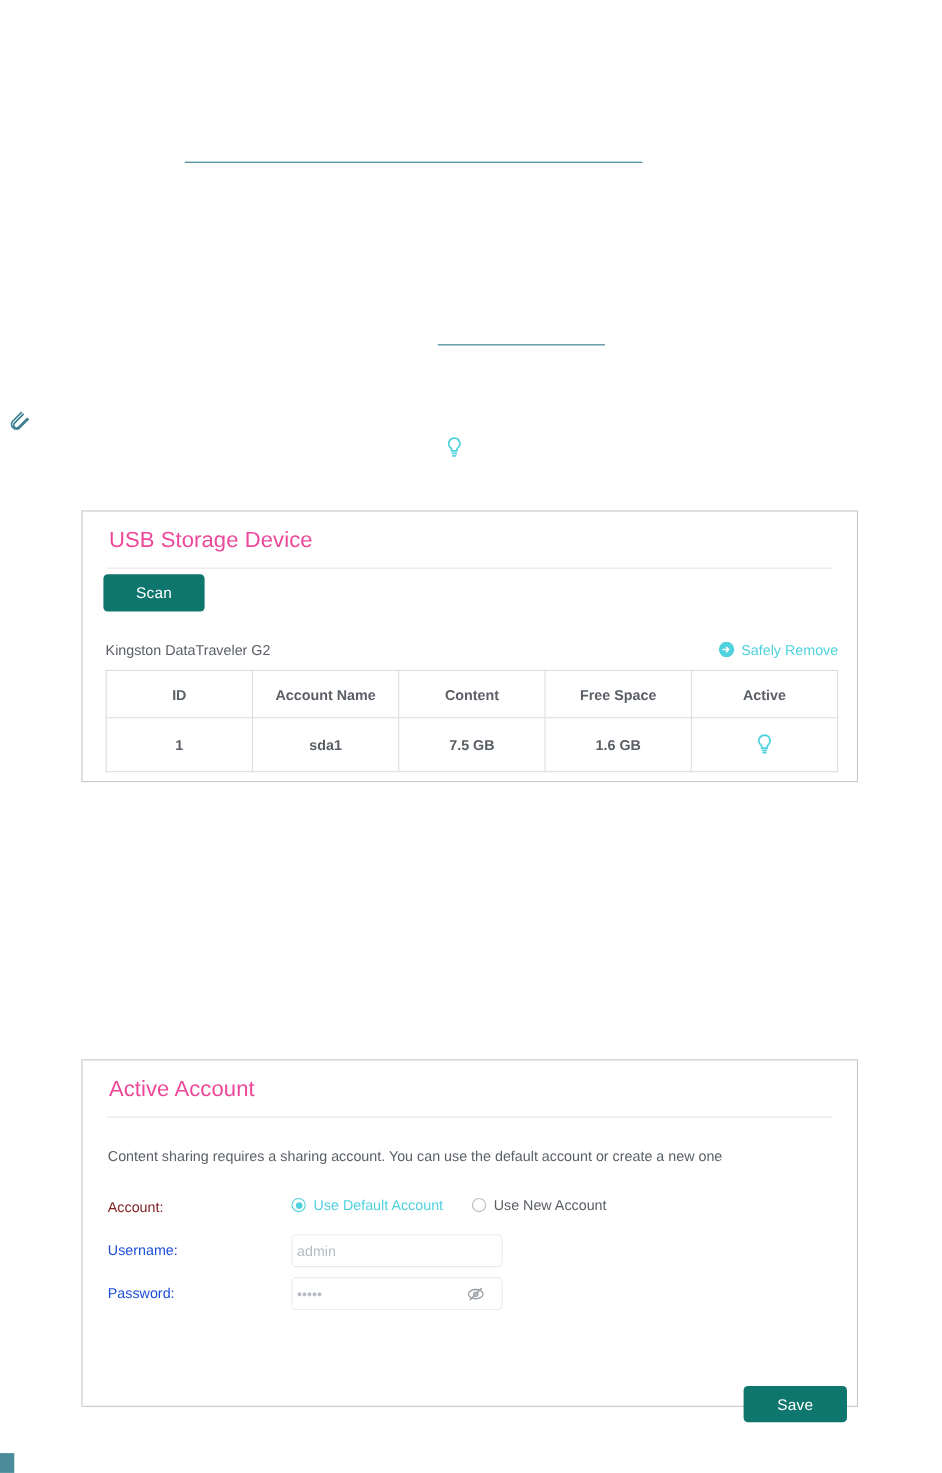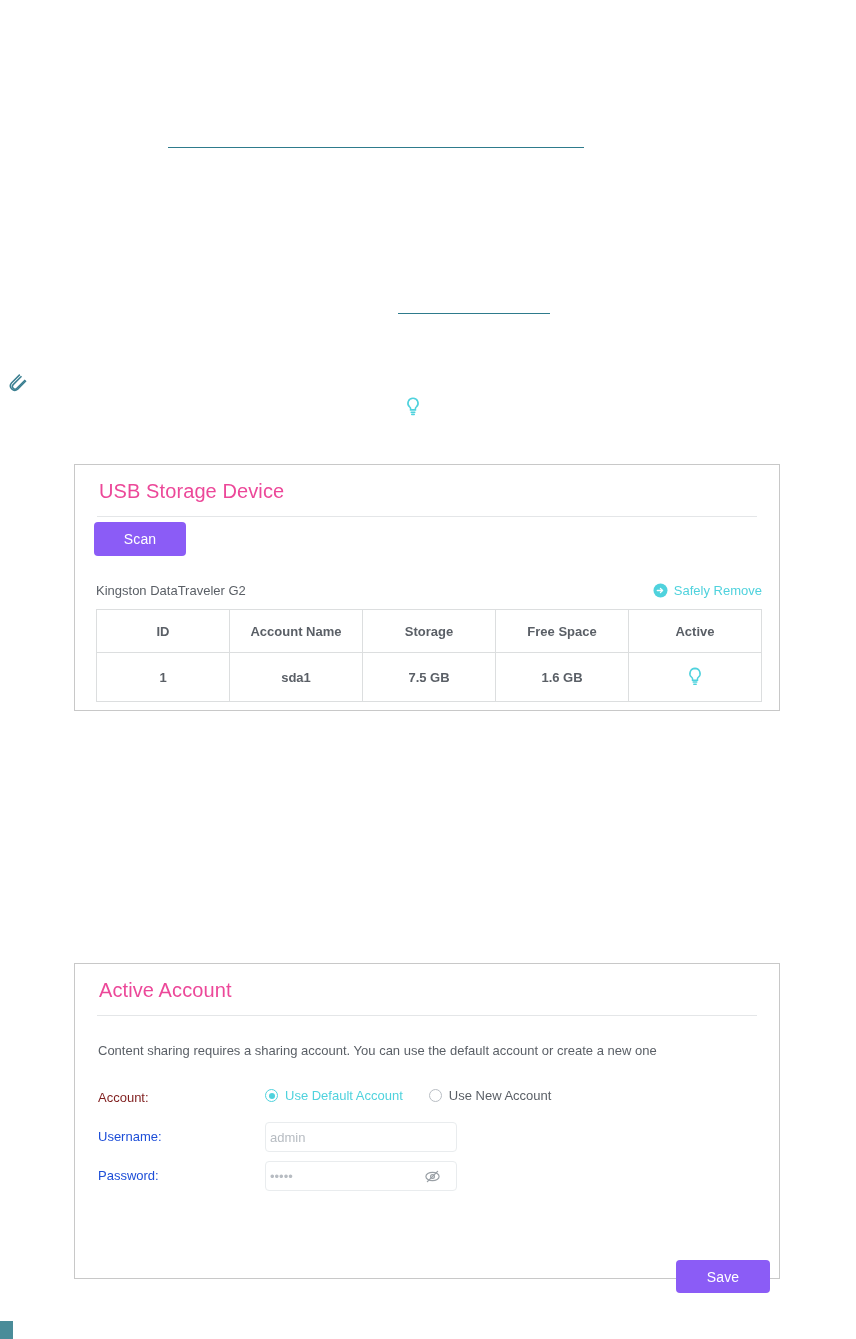--- a/index.html
+++ b/index.html
@@ -60,21 +60,21 @@
     letter-spacing: .1px;
   }
   .panel-divider {
     height: 1px;
     background: #e4e6e8;
     margin: 13px 22px 0 22px;
   }
 
   
   .btn-primary {
-    background: #8b5cf6;
+    background: #0f766e;
     color: #ffffff;
     border: none;
     border-radius: 4px;
     font-size: 14px;
     font-family: "Liberation Sans", sans-serif;
     cursor: pointer;
     letter-spacing: .2px;
   }
   #scan-button {
     position: absolute;
@@ -271,21 +271,21 @@
     </span>
     <span>Safely Remove</span>
   </a>
 </div>
 
 <table id="storage-table">
   <thead>
     <tr>
       <th>ID</th>
       <th>Account Name</th>
-      <th>Storage</th>
+      <th>Content</th>
       <th>Free Space</th>
       <th>Active</th>
     </tr>
   </thead>
   <tbody>
     <tr>
       <td>1</td>
       <td>sda1</td>
       <td>7.5 GB</td>
       <td>1.6 GB</td>

